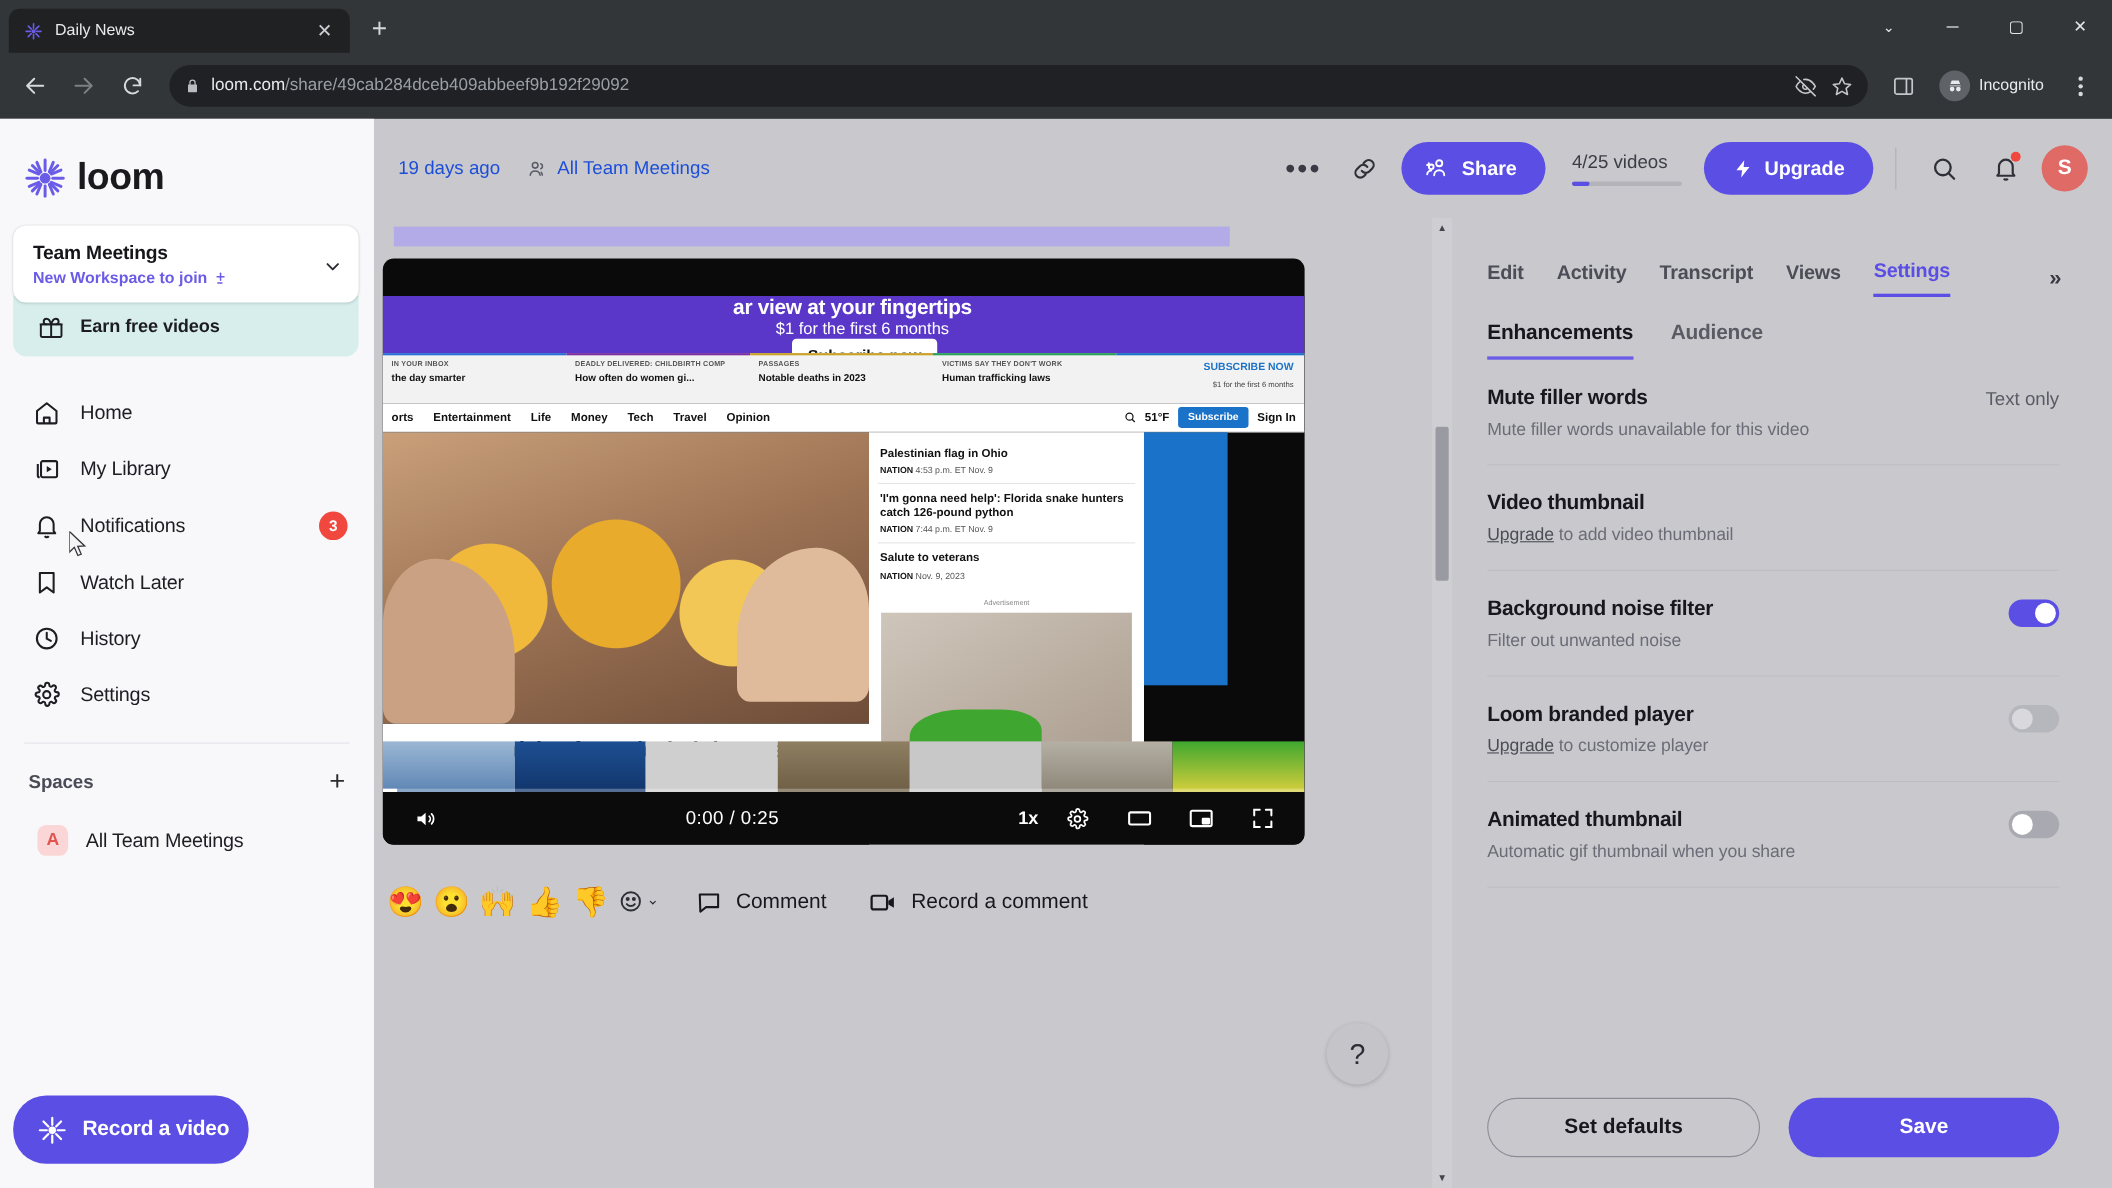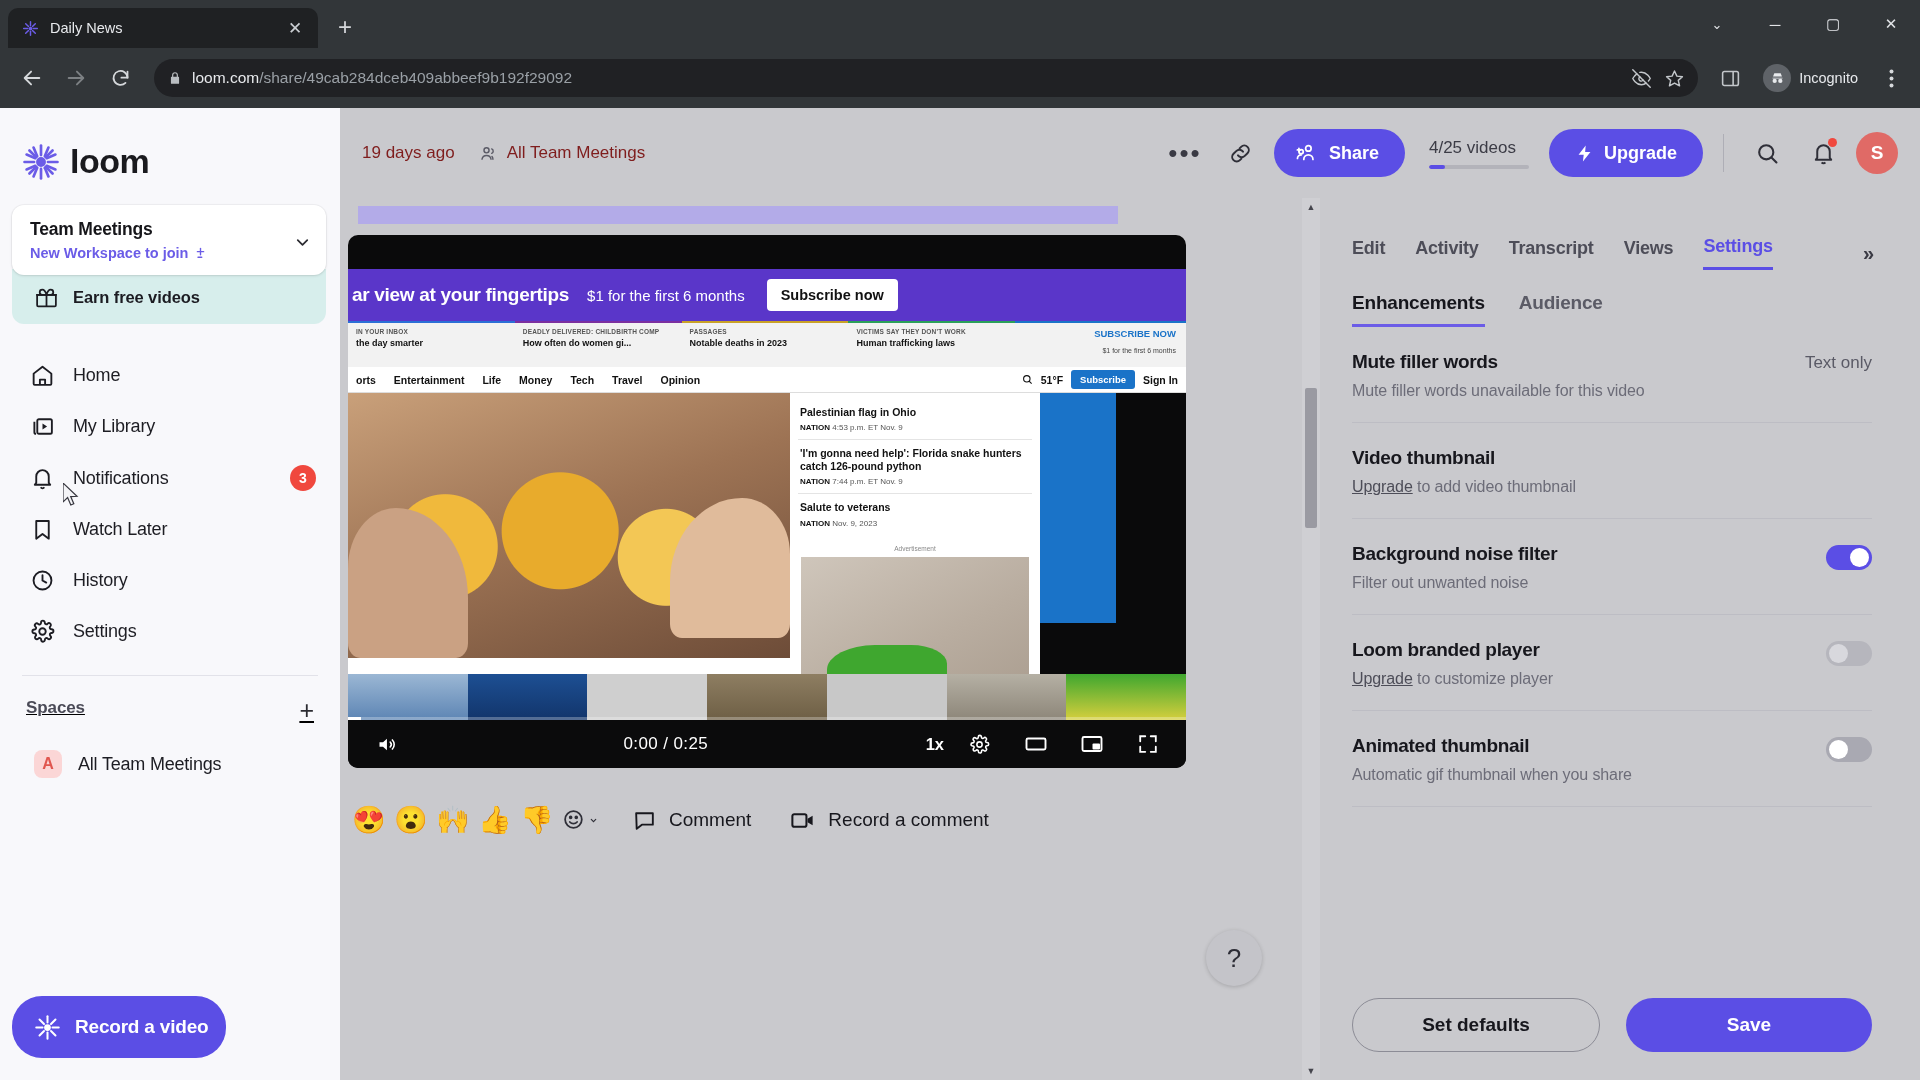--- a/index.html
+++ b/index.html
@@ -74,41 +74,41 @@
   .nav-list { margin-top:26px; padding:0 12px; }
   .nav-item { display:flex; align-items:center; gap:18px; padding:13px 12px 13px 18px; border-radius:10px; position:relative; }
   .nav-label { font-size:18px; color:#1d1d23; font-weight:500; letter-spacing:-0.2px; }
   .nav-badge {
     margin-left:auto; background:#f0483e; color:#fff; font-size:14px; font-weight:700;
     width:26px; height:26px; border-radius:50%; display:flex; align-items:center; justify-content:center;
   }
 
   .divider { height:1px; background:#e2e2e9; margin:18px 22px 0 22px; }
 
-  .spaces-head { display:flex; padding:22px 26px 0 26px;text-decoration:underline; }
+  .spaces-head { display:flex; align-items:center; padding:22px 26px 0 26px; }
   .spaces-title { font-size:17px; font-weight:600; color:#4b4b57; flex:1; letter-spacing:-0.1px;}
   .plus { color:#2b2b31; font-size:25px; font-weight:300; line-height:1; }
 
   .space-item { display:flex; align-items:center; gap:16px; padding:13px 12px 13px 22px; margin:14px 12px 0 12px; border-radius:10px; }
   .space-av { width:28px; height:28px; border-radius:8px; background:#fbd6d6; color:#e0564f; font-size:16px; font-weight:700; display:flex; align-items:center; justify-content:center; }
   .space-label { font-size:18px; color:#1d1d23; font-weight:500; letter-spacing:-0.2px;}
 
   .record-wrap { margin-top:auto; padding:0 0 22px 12px; }
   .record-btn {
     background:#5b4ee5; border-radius:30px; height:62px; width:214px; display:flex; align-items:center;
     gap:14px; padding-left:22px; color:#fff; font-size:19px; font-weight:700; letter-spacing:-0.2px;
   }
 
   
   .cursor { position:absolute; left:63px; top:375px; width:18px; height:26px; z-index:60; }
 
   
   .main { position:absolute; left:340px; top:0; right:0; bottom:0; }
   .vid-header { height:90px; display:flex; align-items:center; padding:0 0 0 22px; }
-  .meta { display:flex; align-items:center; gap:24px; color:#7f1d1d; font-size:17px;text-align:center; }
+  .meta { display:flex; align-items:center; gap:24px; color:#1d4ed8; font-size:17px;text-align:center; }
   .meta .sp { display:flex; align-items:center; gap:9px; }
   .head-right { margin-left:auto; display:flex; align-items:center; gap:10px; padding-right:22px; }
   .icon-btn { width:46px; height:46px; border-radius:50%; display:flex; align-items:center; justify-content:center; color:#2f2f38; }
   .dots { font-size:26px; letter-spacing:2px; line-height:0.5; color:#3a3a44; }
   .share-btn { background:#5b4ee5; color:#fff; height:48px; border-radius:24px; display:flex; align-items:center; gap:11px; padding:0 26px 0 22px; font-size:18px; font-weight:700; }
   .quota { display:flex; flex-direction:column; gap:7px; align-items:flex-start; margin:0 10px 0 14px;}
   .quota-text { font-size:17px; color:#3c3c46; }
   .quota-bar { width:100px; height:4px; border-radius:2px; background:#b3b3ba; position:relative; overflow:hidden;}
   .quota-fill { position:absolute; left:0; top:0; height:100%; background:#5b4ee5; border-radius:2px; }
   .upgrade-btn { background:#5b4ee5; color:#fff; height:48px; border-radius:24px; display:flex; align-items:center; gap:10px; padding:0 26px; font-size:18px; font-weight:700; }
@@ -119,21 +119,21 @@
 
   
   .player-col { position:absolute; left:0; top:90px; right:600px; bottom:0; }
   .player-scroll { position:absolute; left:0; top:0; right:18px; bottom:0; overflow:hidden; }
   .purple-strip { position:absolute; left:18px; top:8px; width:760px; height:18px; background:#b3abe8; }
   .video-frame {
     position:absolute; left:8px; top:37px; width:838px; height:533px; background:#0a0a0b;
     border-radius:10px; overflow:hidden;
   }
   .v-inner { position:absolute; left:0; top:34px; right:0; bottom:0; overflow:hidden; }
-  .nyt-banner { position:absolute; left:0; top:0; width:100%; height:52px; background:#5a36c9; display:flex; align-items:center; padding-left:4px; }
+  .nyt-banner { position:absolute; left:0; top:0; width:100%; height:52px; background:#5a36c9; display:flex; align-items:center; padding-left:16px;flex-direction:column; }
   .nyt-banner-txt { color:#fff; font-size:19px; font-weight:700; letter-spacing:-.3px;}
   .nyt-banner-sub { color:#fff; font-size:15px; margin-left:18px; }
   .nyt-sub-btn { background:#fff; color:#111; font-size:14.5px; font-weight:700; border-radius:4px; padding:8px 14px; margin-left:22px; }
   .promo-row { position:absolute; left:0; top:52px; width:100%; height:46px; background:#f2f2f2; display:flex; }
   .promo-cell { flex:1; padding:5px 8px; border-top:2px solid; }
   .promo-k { font-size:6.5px; font-weight:700; color:#555; letter-spacing:.2px; line-height:1.25;}
   .promo-t { font-size:9px; font-weight:700; color:#111; line-height:1.2; margin-top:2px;}
   .promo-sub { text-align:right; padding:5px 10px; }
   .promo-sub b { display:block; color:#1a73c8; font-size:9.5px; font-weight:800;}
   .promo-sub span { font-size:7px; color:#444; }

